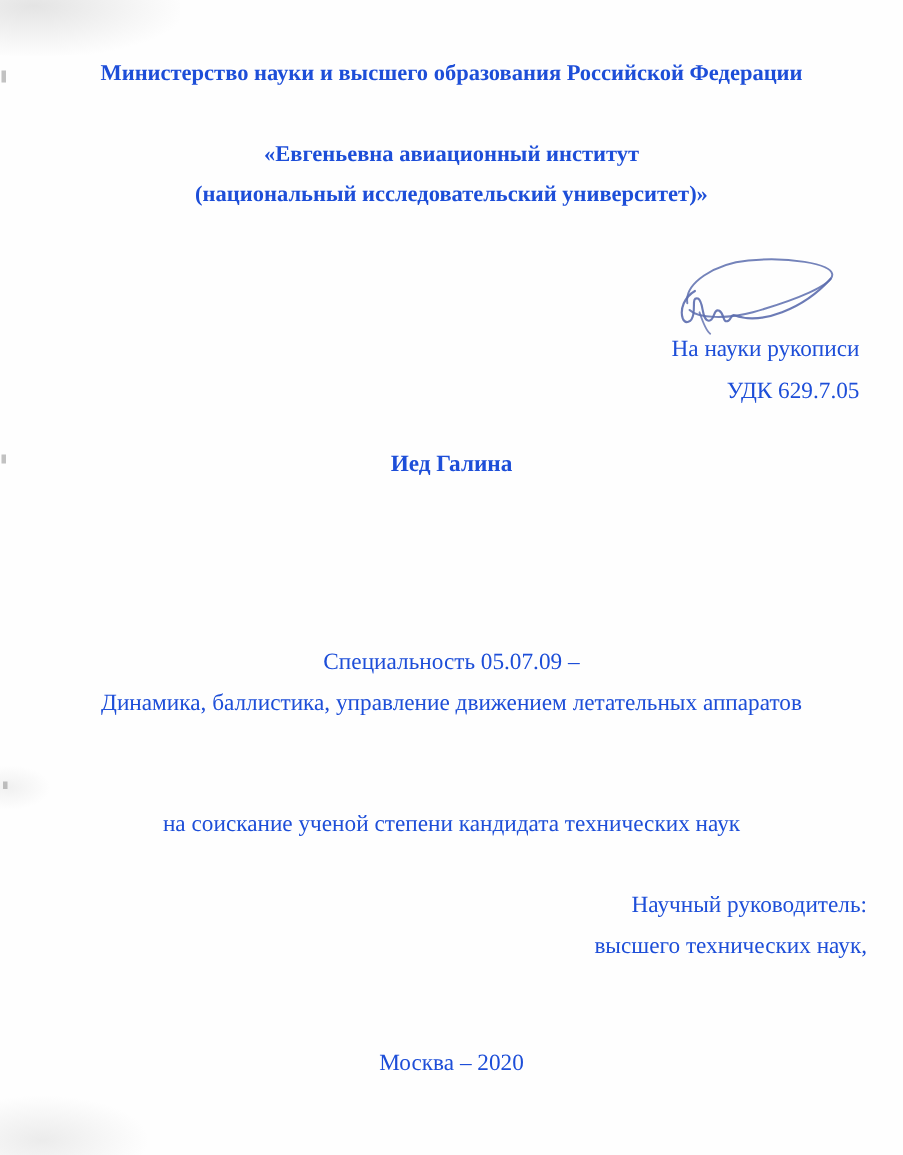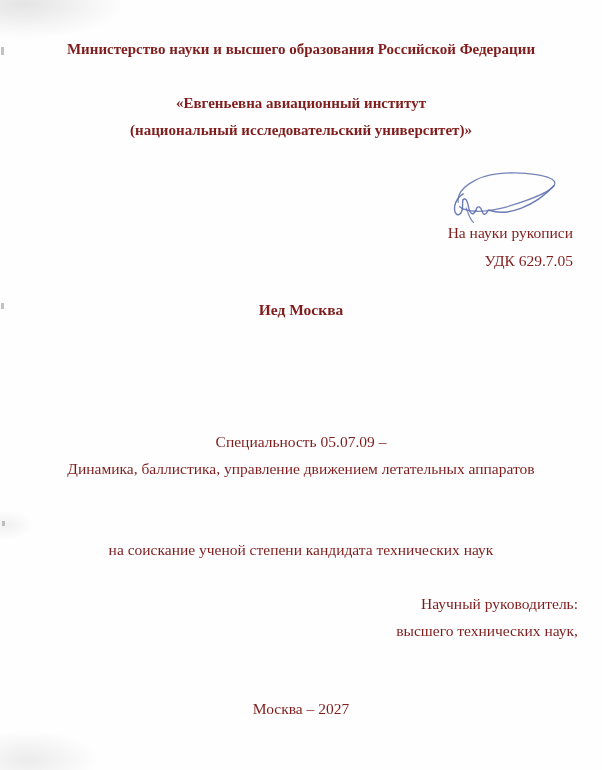--- a/index.html
+++ b/index.html
@@ -73,21 +73,21 @@
     position: absolute;
     left: 446px;
     top: 167px;
     width: 120px;
     height: 58px;
   }
 </style>
 </head>
 <body>
 
-<div class="page" style="color: #7f1d1d;">
+<div class="page" style="color: #1d4ed8;">
 
   <div class="smudge smudge-tl"></div>
   <div class="smudge smudge-bl"></div>
   <div class="smudge smudge-ml"></div>
   <div class="speck" style="left:1px; top:47px; width:3px; height:8px;"></div>
   <div class="speck" style="left:1px; top:303px; width:3px; height:6px;"></div>
   <div class="speck" style="left:2px; top:521px; width:3px; height:5px;"></div>
 
   <div class="ln b fs15" style="top:39px">Министерство науки и высшего образования Российской Федерации</div>
   <div class="ln b fs15" style="top:93px">«Евгеньевна авиационный институт</div>
@@ -95,26 +95,26 @@
 
   <svg class="signature" viewBox="0 0 118 56" aria-hidden="true">
     <path d="M 12,34 C 10,21 30,8 52,6 C 78,3.5 106,8 107,15 C 108,22 83,32 55,40 C 38,44.5 19,44 13.5,38.5" fill="none" stroke="#5c6dae" stroke-width="1.3" stroke-linecap="round" opacity="0.85"></path>
     <path d="M 17,26 C 10,30 7,38 9,44 C 10.5,48 15,47 16,41 C 17,35 15,30 19,31 C 23,33 21,45 26,45.5 C 30,46 29,37 33,39 C 36.5,41 35,47.5 39,45.5 C 41,44.5 40.5,41 43,42 C 60,48.5 88,38 106,18" fill="none" stroke="#5c6dae" stroke-width="1.4" stroke-linecap="round" opacity="0.9"></path>
     <path d="M 20,40 C 22,46 24,52 27,54" fill="none" stroke="#5c6dae" stroke-width="1.2" stroke-linecap="round" opacity="0.8"></path>
   </svg>
 
   <div class="rt" style="top:223px; right:29px">На науки рукописи</div>
   <div class="rt" style="top:251px; right:29px">УДК 629.7.05</div>
 
-  <div class="ln b" style="top:300px">Иед Москва</div>
+  <div class="ln b" style="top:300px">Иед Галина</div>
 
 
   <div class="ln" style="top:432px">Специальность 05.07.09 –</div>
   <div class="ln" style="top:459px">Динамика, баллистика, управление движением летательных аппаратов</div>
 
   <div class="ln" style="top:540px">на соискание ученой степени кандидата технических наук</div>
 
   <div class="rt" style="top:594px; right:24px">Научный руководитель:</div>
   <div class="rt" style="top:621px; right:24px">высшего технических наук,</div>
 
-  <div class="ln" style="top:699px">Москва – 2027</div>
+  <div class="ln" style="top:699px">Москва – 2020</div>
 
 </div>
 
 </body></html>

